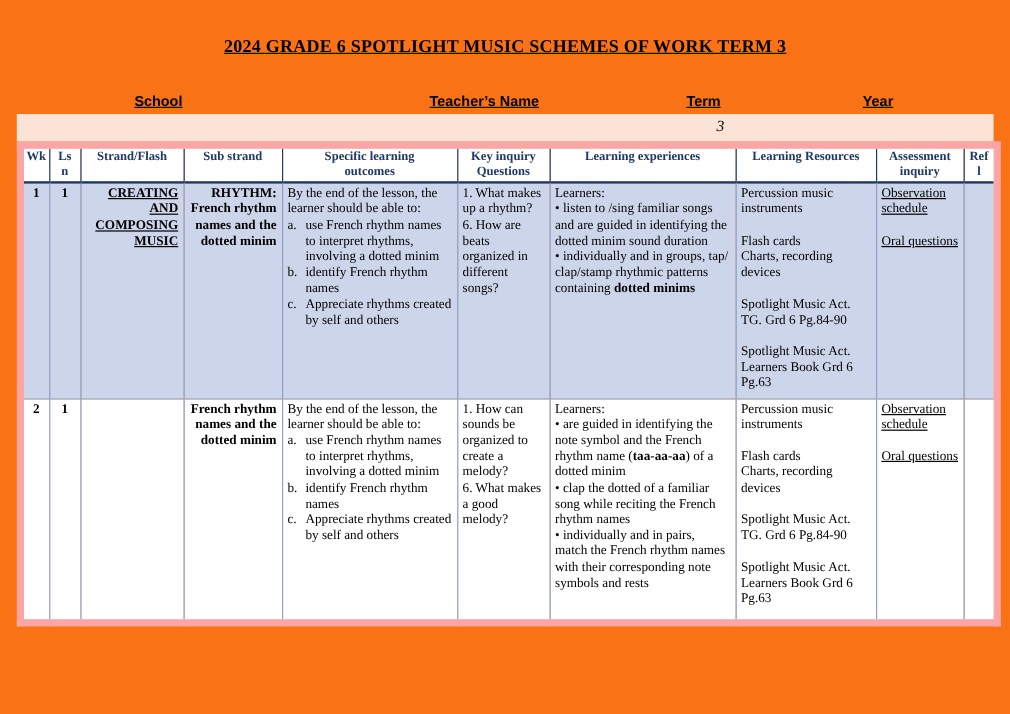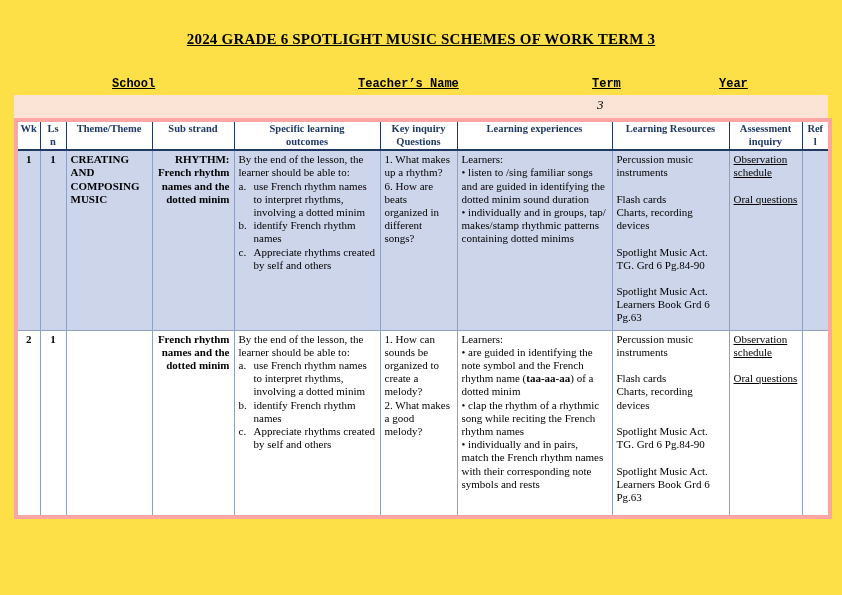--- a/index.html
+++ b/index.html
@@ -1,73 +1,73 @@
 <!DOCTYPE html>
 <html><head>
 <meta charset="utf-8">
 <style>
   html,body { margin:0; padding:0; background:#ffffff; }
   .page {
-    position:relative; width:842px; height:595px; background:#fde047;
+    position:relative; width:842px; height:595px; background:#f97316;
     font-family:"Liberation Serif", serif; color:#000;
     overflow:hidden;
   }
   .title {
     position:absolute; top:31px; left:0; width:842px;
     text-align:center; font-size:15px; font-weight:bold;
     text-decoration:underline; letter-spacing:.2px;
   }
   .info-row {
     position:absolute; top:77px; left:14px; width:814px; height:18px;
     font-family:"Liberation Sans", sans-serif; font-weight:bold; font-size:12px;
   }
-  .info-label { position:absolute; top:0; text-decoration:underline;font-family:Liberation Mono, monospace; }
+  .info-label { position:absolute; top:0; text-decoration:underline; }
   .lbl-school  { left:98px; }
   .lbl-teacher { left:344px; }
-  .lbl-term    { left:578px; }
+  .lbl-term    { left:558px; }
   .lbl-year    { left:705px; }
   .term-band {
     position:absolute; top:95px; left:14px; width:814px; height:23px;
     background:#FBE4D5;
   }
   .term-value {
     position:absolute; left:583px; top:2px;
     font-style:italic; font-size:13px; font-family:"Liberation Serif", serif;
   }
   table.schemes {
     position:absolute; top:118px; left:14px; width:814px;
     border-collapse:collapse; table-layout:fixed;
-    border:4px solid #fca5a5;
+    border:6px solid #fca5a5;
   }
   table.schemes th {
     border:1px solid #1F3864; border-bottom:2px solid #1F3864;
     color:#1F3864; font-weight:bold; font-size:10.5px; line-height:1.2;
     text-align:center; vertical-align:top; padding:1px 2px;
     white-space:pre-line; background:#ffffff; height:25px;
   }
   table.schemes td {
     border:1px solid #8FA0C2;
     vertical-align:top; padding:2px 4px;
     font-size:11px; line-height:1.2;
     overflow-wrap:break-word;
   }
   tr.row-blue td  { background:#CDD5EA; }
   tr.row-white td { background:#ffffff; }
   tr.r1 { height:180px; }
   tr.r2 { height:187px; }
   .c-wk, .c-lsn { text-align:center; font-weight:bold; font-size:11.5px; }
-  .c-strand { text-align:left; font-weight:bold; font-size:12px; line-height:1.25; }
+  .c-strand { text-align:right; font-weight:bold; font-size:12px; line-height:1.25;text-decoration:underline; }
   .c-sub    { font-weight:bold; font-size:12px; line-height:1.25;text-align:right; }
   .c-res    { white-space:pre-line; }
   .c-assess { white-space:pre-line; font-size:12.5px; line-height:1.35; padding:2px 3px;text-decoration:underline; }
   .oitem { display:flex; }
   .omark { flex:none; width:15px; }
   .otext { flex:1; }
   .kiq-item, .exp-item { display:block; }
-  .b { font-weight:normal; }
+  .b { font-weight:bold; }
   .bi { font-weight:bold; }
 </style>
 </head>
 <body>
 
 <div class="page">
 
   <div class="title">2024 GRADE 6 SPOTLIGHT MUSIC SCHEMES OF WORK TERM 3</div>
 
   <div class="info-row">
@@ -92,21 +92,21 @@
         <col style="width:155px">
         <col style="width:117px">
       <col style="width:73px">
         <col style="width:28px">
     </colgroup>
     <thead>
       <tr>
         <th>Wk</th>
         <th>Ls
 n</th>
-        <th>Theme/Theme</th>
+        <th>Strand/Flash</th>
         <th>Sub strand</th>
         <th>Specific learning
 outcomes</th>
         <th>Key inquiry
 Questions</th>
         <th>Learning experiences</th>
         <th>Learning Resources</th>
         <th>Assessment
 inquiry</th>
         <th>Ref
@@ -139,21 +139,21 @@
           <div class="kiq-item">6. How are beats organized in different songs?</div>
         </td>
         <td>
           <div>Learners:</div>
           <div class="exp-item">
             <span>•</span>
             <span>listen to /sing familiar songs and are guided in identifying the dotted minim sound duration</span>
           </div>
           <div class="exp-item">
             <span>•</span>
-            <span>individually and in groups, tap/ makes/stamp rhythmic patterns containing </span><span class="b">dotted minims</span>
+            <span>individually and in groups, tap/ clap/stamp rhythmic patterns containing </span><span class="b">dotted minims</span>
           </div>
         </td>
         <td class="c-res">Percussion music instruments
 
 Flash cards
 Charts, recording devices
 
 Spotlight Music Act. TG. Grd 6 Pg.84-90
 
 Spotlight Music Act. Learners Book Grd 6 Pg.63</td>
@@ -178,31 +178,31 @@
             <span class="omark">b.</span>
             <span class="otext">identify French rhythm names</span>
           </div>
           <div class="oitem">
             <span class="omark">c.</span>
             <span class="otext">Appreciate rhythms created by self and others</span>
           </div>
         </td>
         <td>
           <div class="kiq-item">1. How can sounds be organized to create a melody?</div>
-          <div class="kiq-item">2. What makes a good melody?</div>
+          <div class="kiq-item">6. What makes a good melody?</div>
         </td>
         <td>
           <div>Learners:</div>
           <div class="exp-item">
             <span>•</span>
             <span>are guided in identifying the note symbol and the French rhythm name (</span><span class="bi">taa-aa-aa</span><span>) of a dotted minim</span>
           </div>
           <div class="exp-item">
             <span>•</span>
-            <span>clap the rhythm of a rhythmic song while reciting the French rhythm names</span>
+            <span>clap the dotted of a familiar song while reciting the French rhythm names</span>
           </div>
           <div class="exp-item">
             <span>•</span>
             <span>individually and in pairs, match the French rhythm names with their corresponding note symbols and rests</span>
           </div>
         </td>
         <td class="c-res">Percussion music instruments
 
 Flash cards
 Charts, recording devices

